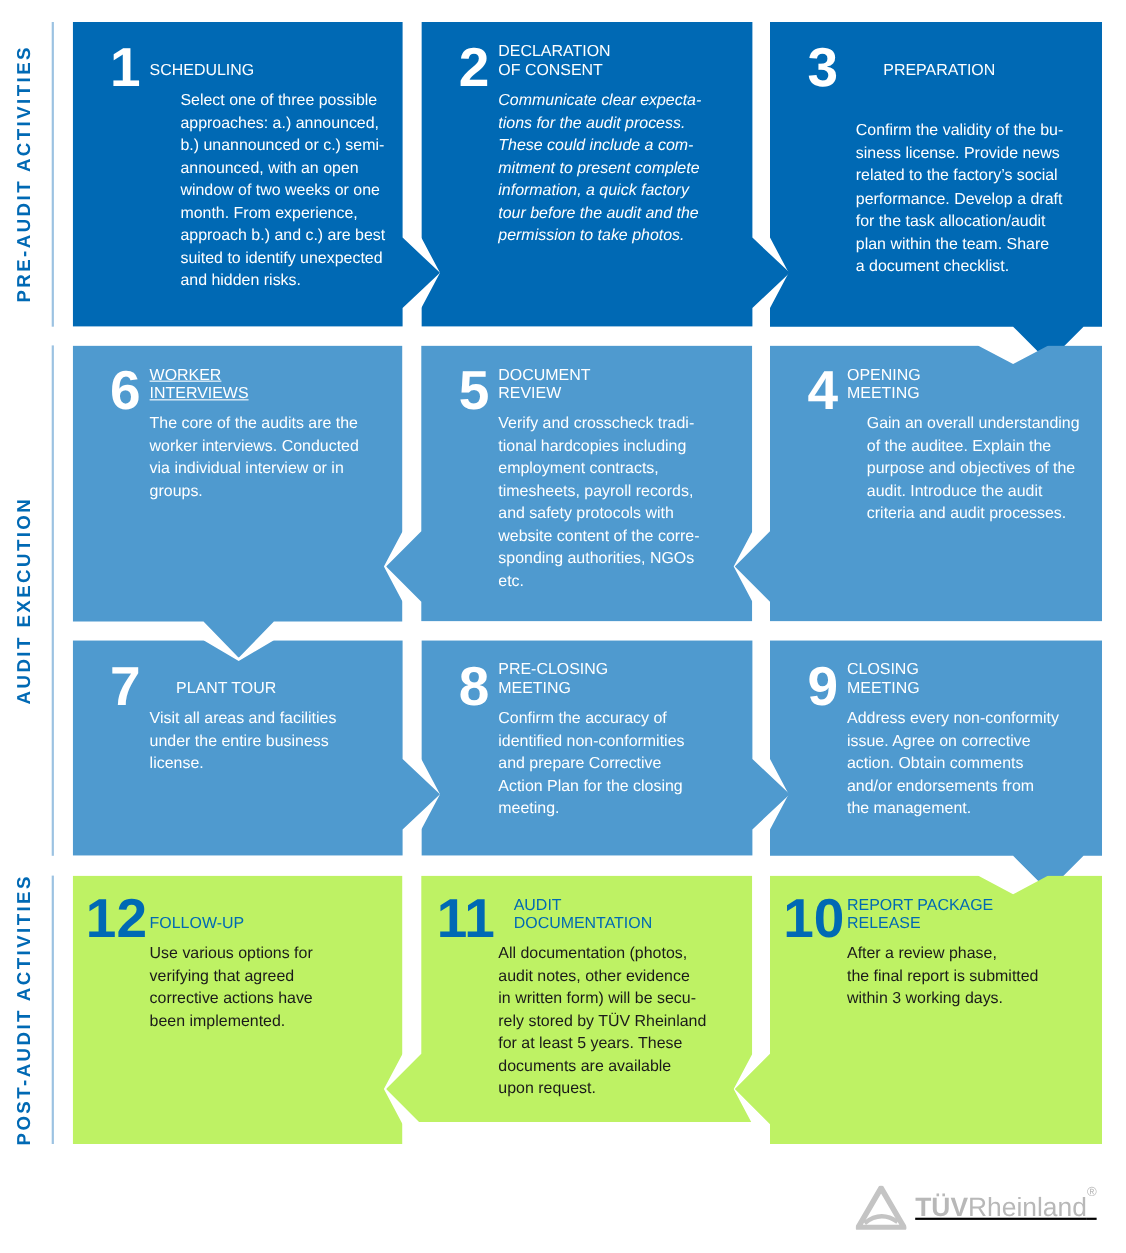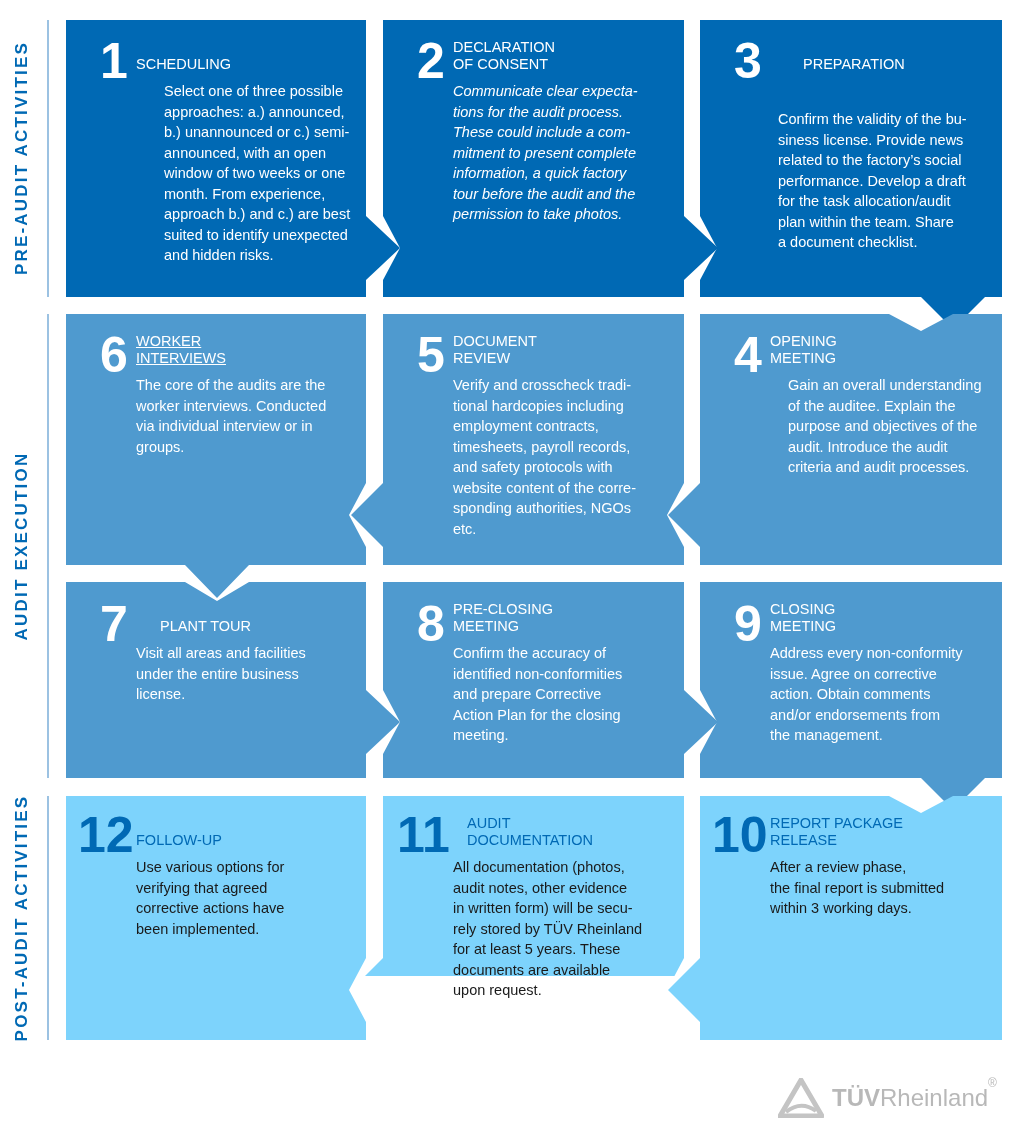--- a/index.html
+++ b/index.html
@@ -5,27 +5,27 @@
   html, body { margin: 0; padding: 0; background: #ffffff; }
   body { width: 1024px; height: 1139px; position: relative; overflow: hidden;
          font-family: "Liberation Sans", sans-serif; }
   .side-line { position: absolute; left: 47px; width: 2px; background: #9cc2e2; }
   .side-label { position: absolute; left: 22px; transform: translate(-50%, -50%) rotate(-90deg);
                 white-space: nowrap; color: #0069b4; font-weight: bold; font-size: 17px;
                 letter-spacing: 2.2px; }
   .card { position: absolute; box-sizing: border-box; }
   .dark { background: #0069b4; color: #ffffff; }
   .mid { background: #4f9acf; color: #ffffff; }
-  .light { background: #7dd3fc; color: #1a1a1a; }
+  .light { background: #bef264; color: #1a1a1a; }
   .num { position: absolute; font-weight: bold; font-size: 50px; line-height: 50px; }
   .light .num { color: #0069b4; }
   .title { position: absolute; font-size: 14.5px; line-height: 17px; text-transform: uppercase; }
   .light .title { color: #0069b4; }
   .body { position: absolute; font-size: 14.5px; line-height: 20.5px; white-space: pre-line; }
-  .logo { position: absolute; left: 778px; top: 1078px; height: 40px; display: flex; align-items: center; }
+  .logo { position: absolute; left: 778px; top: 1078px; height: 40px; display: flex; align-items: center; text-decoration: underline; }
   .logo-word { font-size: 24px; color: #b8b8b8; margin-left: 8px; }
   .logo-word b { font-weight: bold; }
   .logo-reg { font-size: 12px; color: #b8b8b8; vertical-align: top; position: relative; top: -8px; }
 </style>
 </head>
 <body>
 
 <div class="side-line" style="top:20px;height:277px;"></div>
 <div class="side-label" style="top:158px;">PRE-AUDIT ACTIVITIES</div>
 <div class="side-line" style="top:314px;height:464px;"></div>
@@ -139,21 +139,21 @@
 
 <div class="card light" style="left:668px;top:796px;width:334px;height:244px;clip-path:polygon(32px 0,221px 0,253px 17px,285px 0,334px 0,334px 244px,32px 244px,32px 226px,0 194px,32px 162px);">
   <div class="num" style="left:44px;top:14px;">10</div>
   <div class="title" style="left:102px;top:19px;white-space:pre-line;">REPORT PACKAGE
 RELEASE</div>
   <div class="body" style="left:102px;top:61px;">After a review phase,
 the final report is submitted
 within 3 working days.</div>
 </div>
 
-<div class="card light" style="left:351px;top:796px;width:333px;height:180px;clip-path:polygon(32px 0,333px 0,333px 162px,316px 194px,333px 226px,333px 244px,32px 244px,32px 226px,0 194px,32px 162px);">
+<div class="card light" style="left:351px;top:796px;width:333px;height:224px;clip-path:polygon(32px 0,333px 0,333px 162px,316px 194px,333px 226px,333px 244px,32px 244px,32px 226px,0 194px,32px 162px);">
   <div class="num" style="left:46px;top:14px;">11</div>
   <div class="title" style="left:102px;top:19px;white-space:pre-line;margin-left:14px;">AUDIT
 DOCUMENTATION</div>
   <div class="body" style="left:102px;top:61px;">All documentation (photos,
 audit notes, other evidence
 in written form) will be secu-
 rely stored by TÜV Rheinland
 for at least 5 years. These
 documents are available
 upon request.</div>

